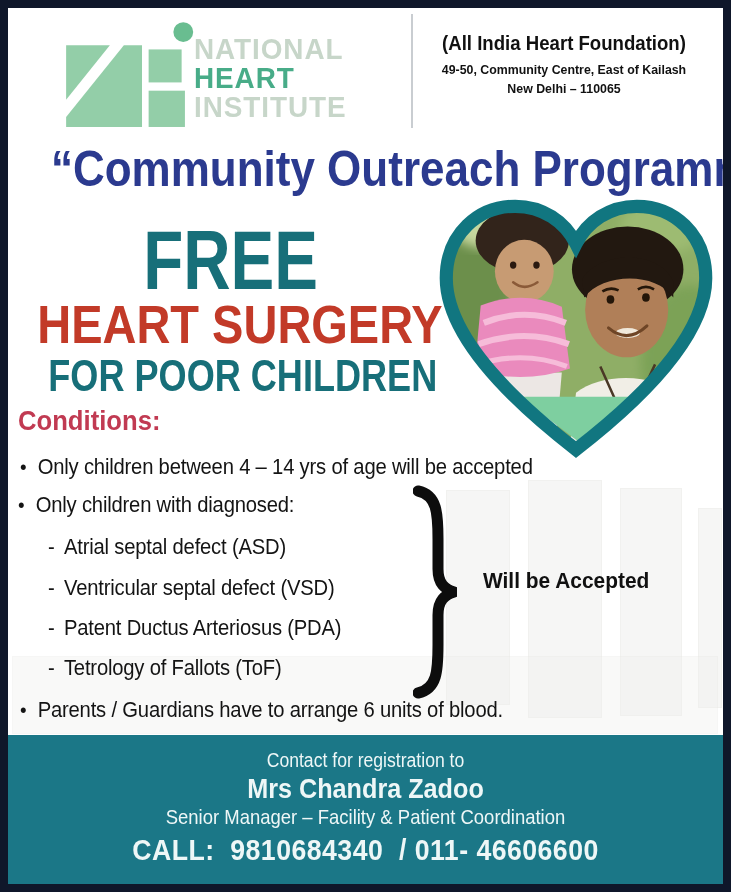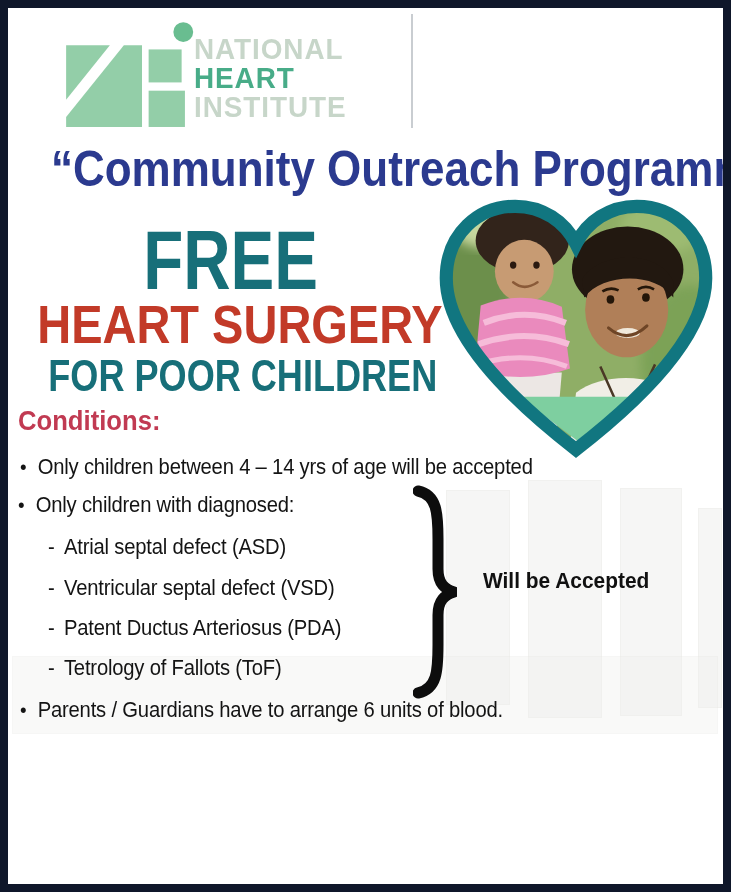--- a/index.html
+++ b/index.html
@@ -84,20 +84,25 @@
   </svg>
 
   <div class="abs logo-text">
     <div class="lt-light">NATIONAL</div>
     <div class="lt-green">HEART</div>
     <div class="lt-light">INSTITUTE</div>
   </div>
 
   <div class="abs hdr-sep"></div>
 
+  <div class="abs foundation">
+    <div class="f-title">(All India Heart Foundation)</div>
+    <div class="f-addr">49-50, Community Centre, East of Kailash</div>
+    <div class="f-addr f-addr2">New Delhi – 110065</div>
+  </div>
 
   <div class="abs headline">“Community Outreach Programme”</div>
 
   <div class="abs hero-free">FREE</div>
   <div class="abs hero-surgery">HEART SURGERY</div>
   <div class="abs hero-children">FOR POOR CHILDREN</div>
 
   <svg class="abs heart-photo" viewBox="0 0 292 296" aria-hidden="true">
     <defs>
       <clipPath id="heartClip">
@@ -168,14 +173,20 @@
 
   <svg class="abs brace" viewBox="0 0 44 214" aria-hidden="true">
     <path d="M5,6 C24,10 25,28 25,54 L25,84 C25,99 32,104 41,107 C32,110 25,115 25,130 L25,160 C25,186 24,204 5,208" fill="none" stroke="#0d0d0d" stroke-width="11" stroke-linecap="round"></path>
   </svg>
   <div class="abs accepted">Will be Accepted</div>
 
   <div class="bullet-line" style="left:12px; top:690px;">
     <span class="bullet">•</span><span>Parents / Guardians have to arrange 6 units of blood.</span>
   </div>
 
+  <div class="abs band">
+    <div class="b-intro">Contact for registration to</div>
+    <div class="b-name">Mrs Chandra Zadoo</div>
+    <div class="b-role">Senior Manager – Facility &amp; Patient Coordination</div>
+    <div class="b-call">CALL:  9810684340  / 011- 46606600</div>
+  </div>
 
 </div>
 
 </body></html>

